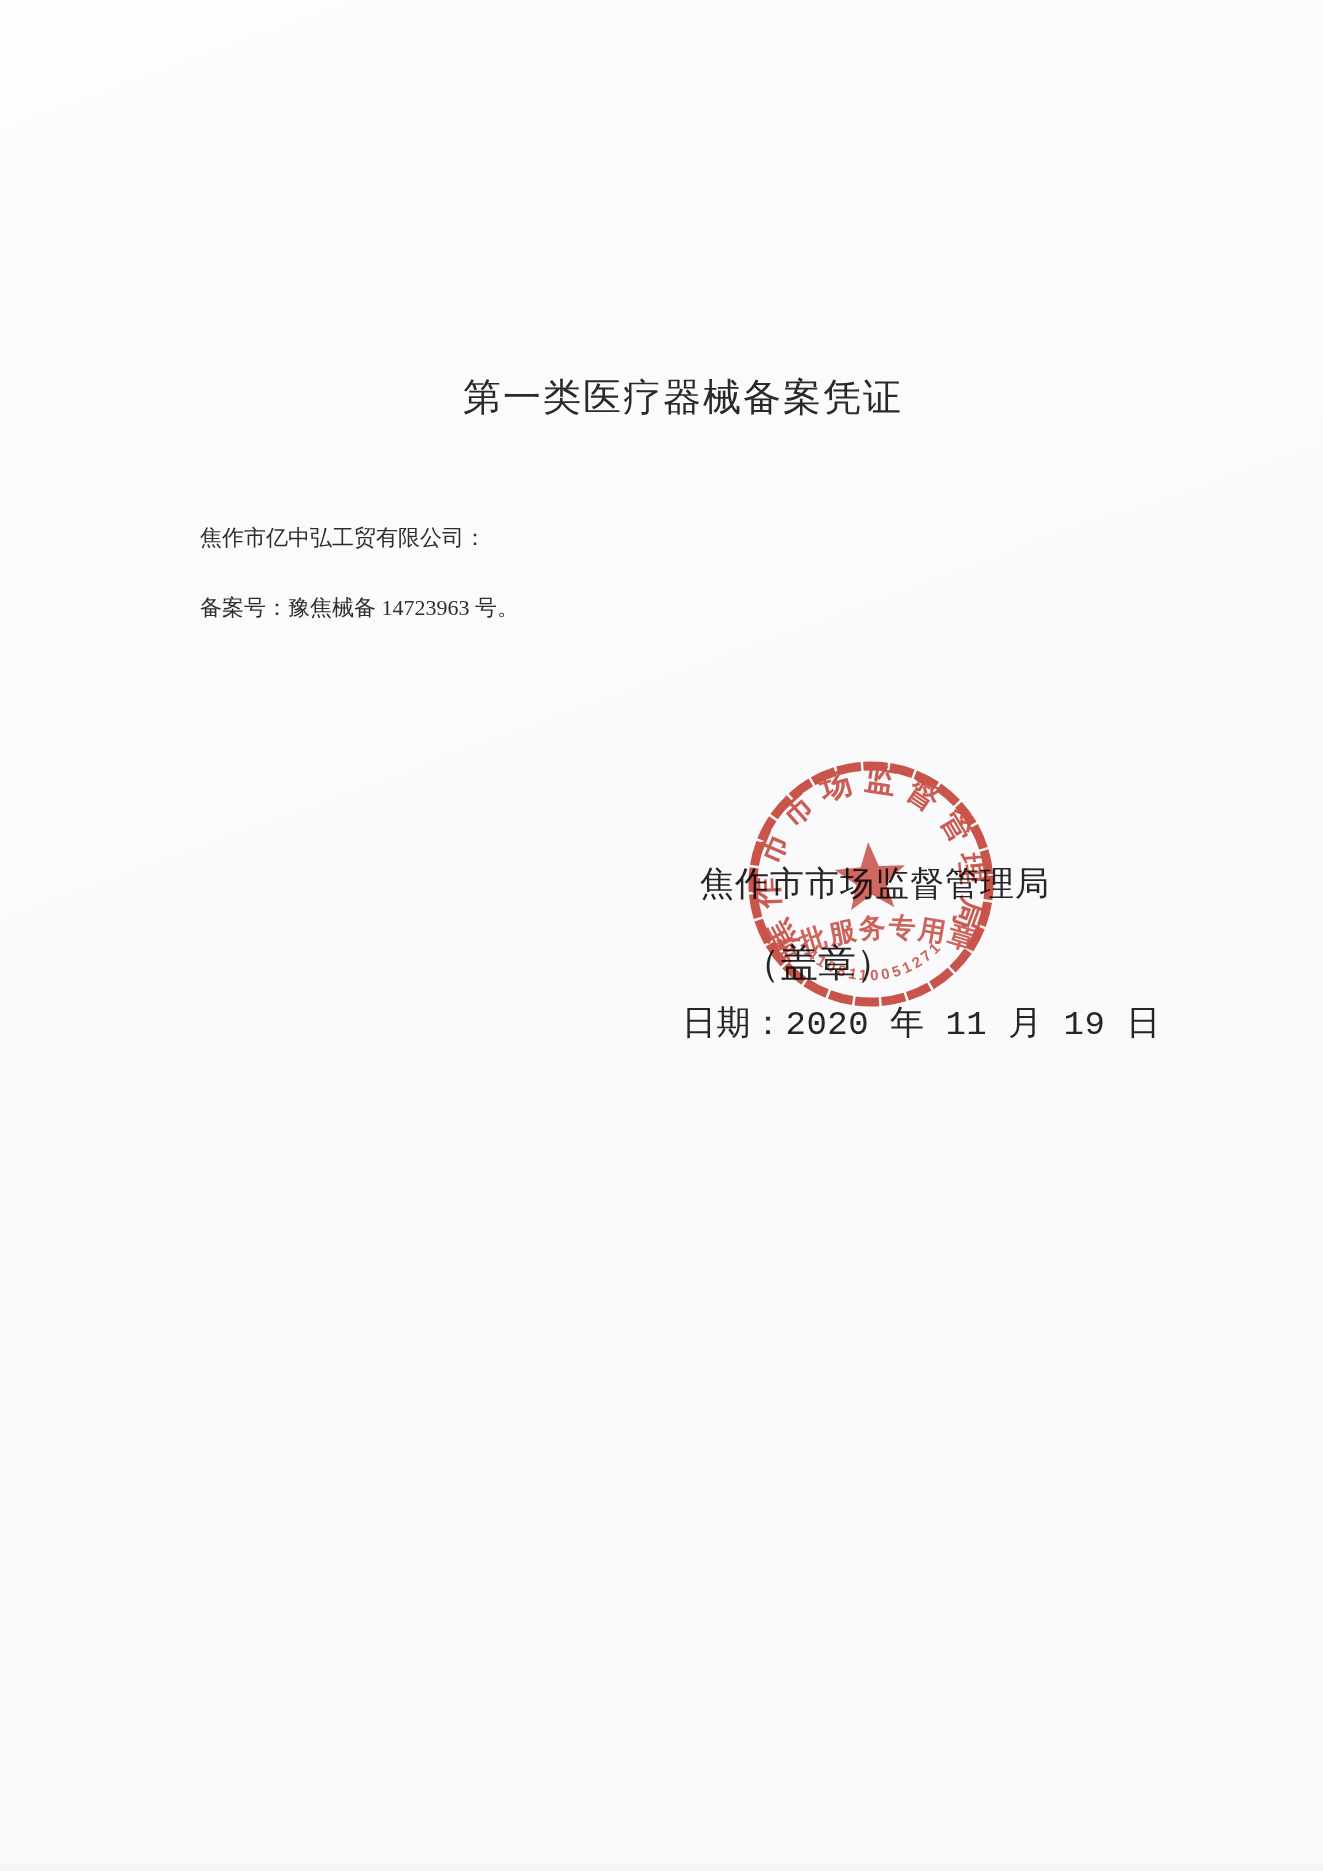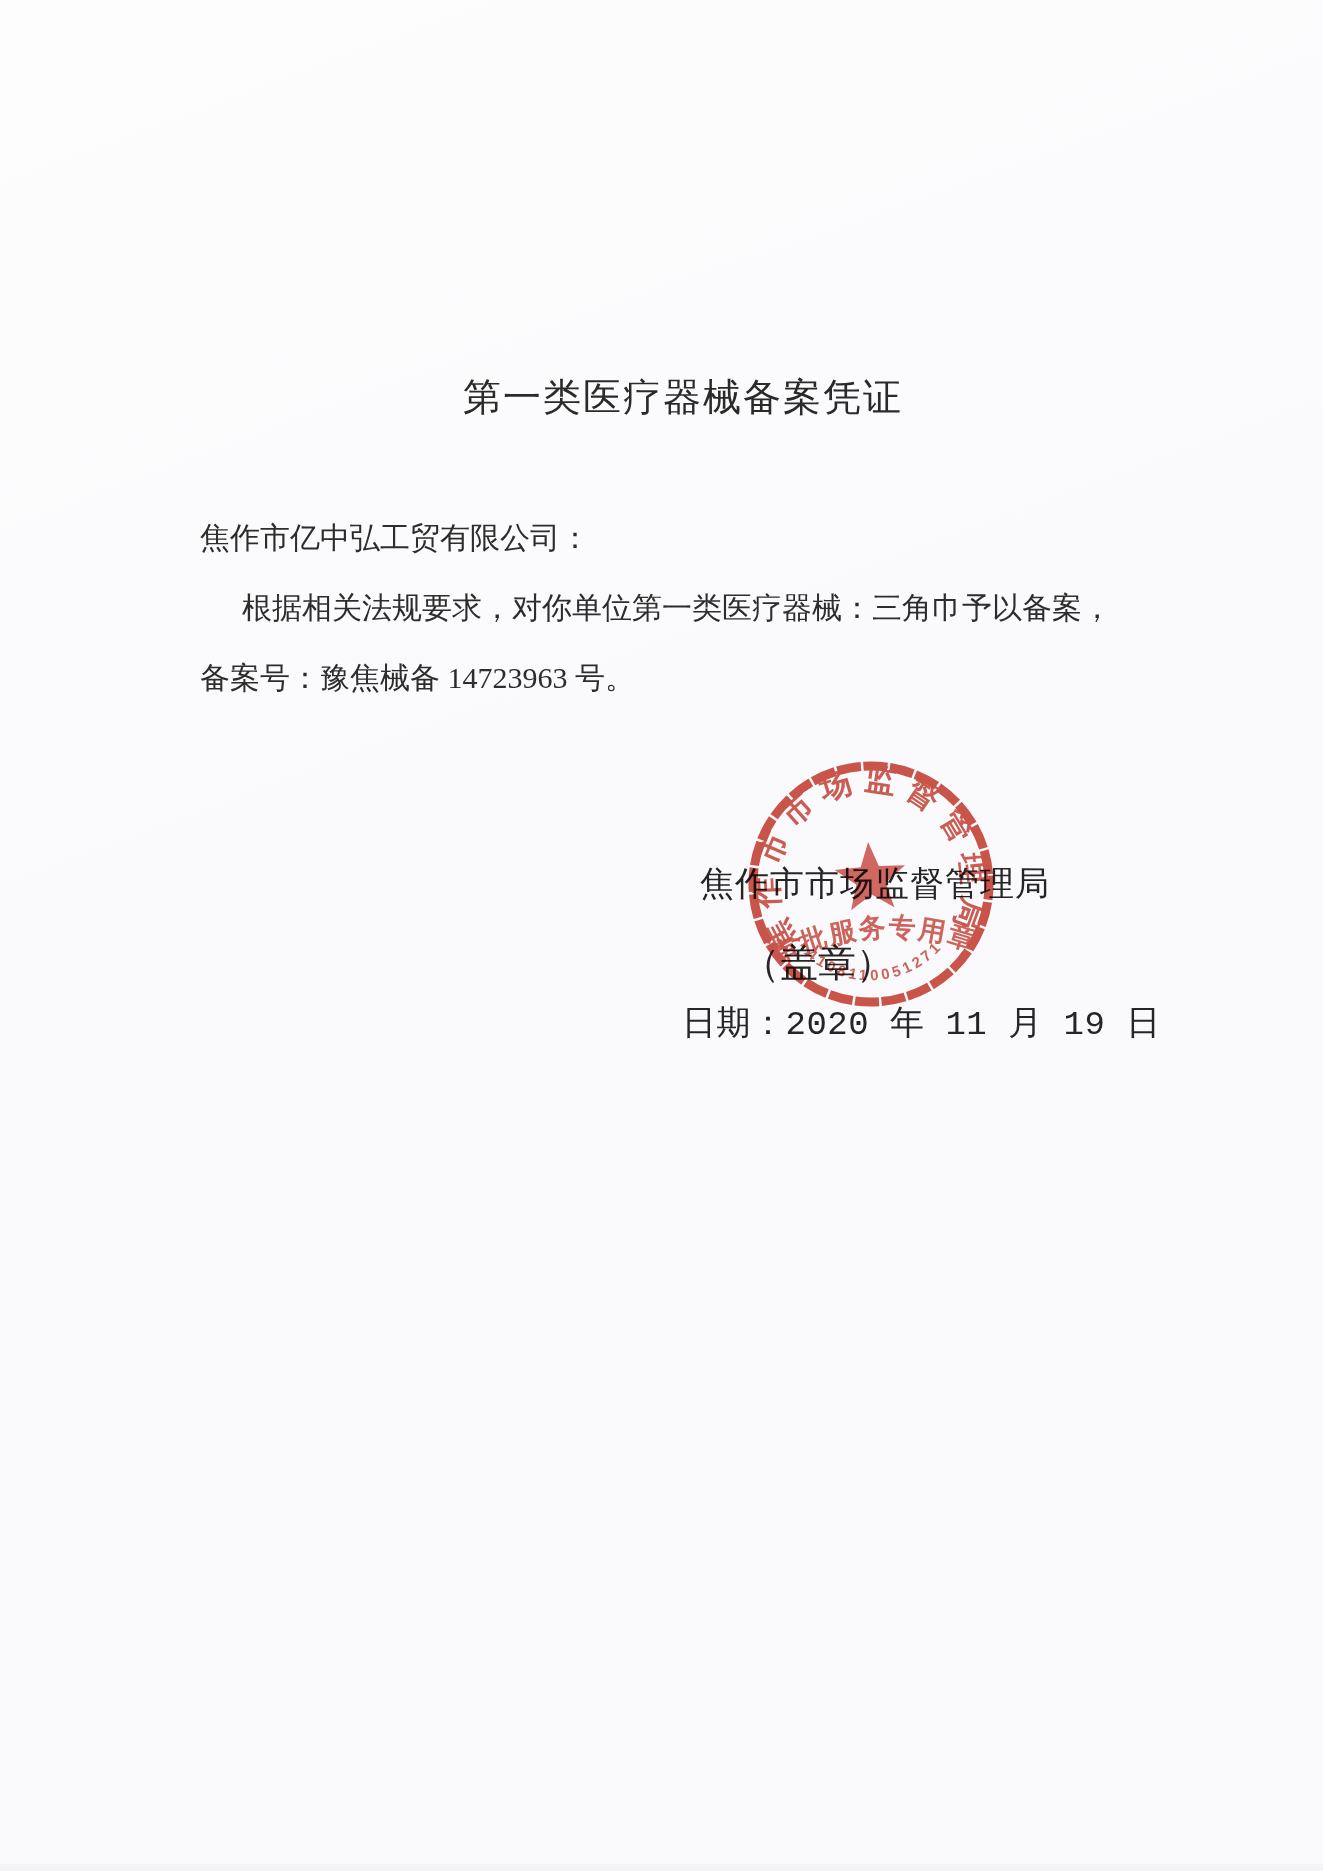--- a/index.html
+++ b/index.html
@@ -26,21 +26,21 @@
     letter-spacing: 2px;
     font-weight: 400;
     color: #2b292a;
     white-space: nowrap;
   }
   .body-block {
     position: absolute;
     top: 503px;
     left: 200px;
     width: 1010px;
-    font-size: 30px;
+    font-size: 22px;
     line-height: 70px;
     color: #2e2c2d;
   }
   .body-line { white-space: nowrap; }
   .body-line.indent { padding-left: 42px; }
   .issuer-line {
     position: absolute;
     top: 861px;
     left: 700px;
     font-size: 34px;
@@ -83,21 +83,20 @@
 </style>
 </head>
 <body>
 
 <div class="scan-page">
 
   <div class="doc-title">第一类医疗器械备案凭证</div>
 
   <div class="body-block">
     <div class="body-line">焦作市亿中弘工贸有限公司：</div>
-    <div class="body-line indent">根据相关法规要求，对你单位第一类医疗器械：三角巾予以备案，</div>
     <div class="body-line">备案号：豫焦械备 14723963 号。</div>
   </div>
 
   <div class="issuer-line">焦作市市场监督管理局</div>
 
   <div class="stamp-note">（盖章）</div>
 
   <div class="date-line">日期：2020 年 11 月 19 日</div>
 
   <svg class="seal-svg" viewBox="0 0 262 262" xmlns="http://www.w3.org/2000/svg">

